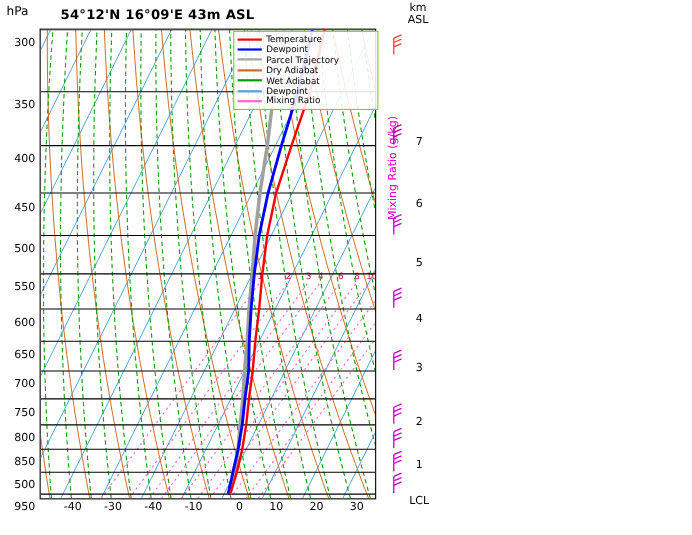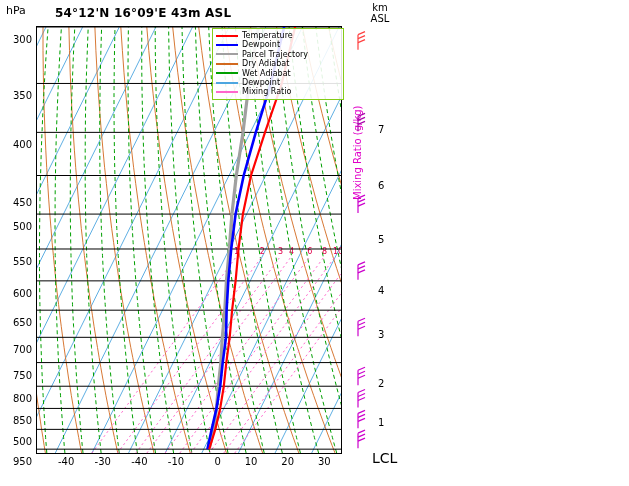--- a/index.html
+++ b/index.html
@@ -53,39 +53,39 @@
   #legend .sw{width:22px;height:0;border-top-width:2px;border-top-style:solid;margin-right:4px;}
 
   
   #mix-label{
     left:352px;top:200px;width:120px;
     transform:rotate(-90deg);transform-origin:0 0;
     font-size:10px;color:#e000c8;
   }
   
   .kmnum{position:absolute;font-size:10px;color:#000;left:378px;}
-  #lcl{left:372px;top:450px;font-size:14px;color:#000;}
+  #lcl{left:372px;top:450px;font-size:10px;color:#000;}
 
   
   #right{left:398px;top:0;width:231px;height:486px;}
 </style>
 </head>
 <body>
 
 <div class="abs" id="sounding">
 
   <div class="abs" id="hpa-label">hPa</div>
   <div class="abs" id="station-title">54°12'N 16°09'E 43m ASL</div>
   <div class="abs" id="km-label">km<br>ASL</div>
 
   <div id="ylabels">
       <div class="ylab" style="top: 20px;">300</div>
       <div class="ylab" style="top: 76.4572px;">350</div>
       <div class="ylab" style="top: 125.363px;">400</div>
-      <div class="ylab" style="top: 183px; text-align: right;">450</div>
+      <div class="ylab" style="top: 170px; text-align: right;">450</div>
       <div class="ylab" style="top: 207.088px;">500</div>
       <div class="ylab" style="top: 241.995px;">550</div>
       <div class="ylab" style="top: 273.863px;">600</div>
       <div class="ylab" style="top: 303.178px;">650</div>
       <div class="ylab" style="top: 330.32px;">700</div>
       <div class="ylab" style="top: 355.588px;">750</div>
       <div class="ylab" style="top: 379.225px;">800</div>
       <div class="ylab" style="top: 401.429px;">850</div>
       <div class="ylab" style="top: 422.363px;">500</div>
       <div class="ylab" style="top: 442.165px;">950</div>

